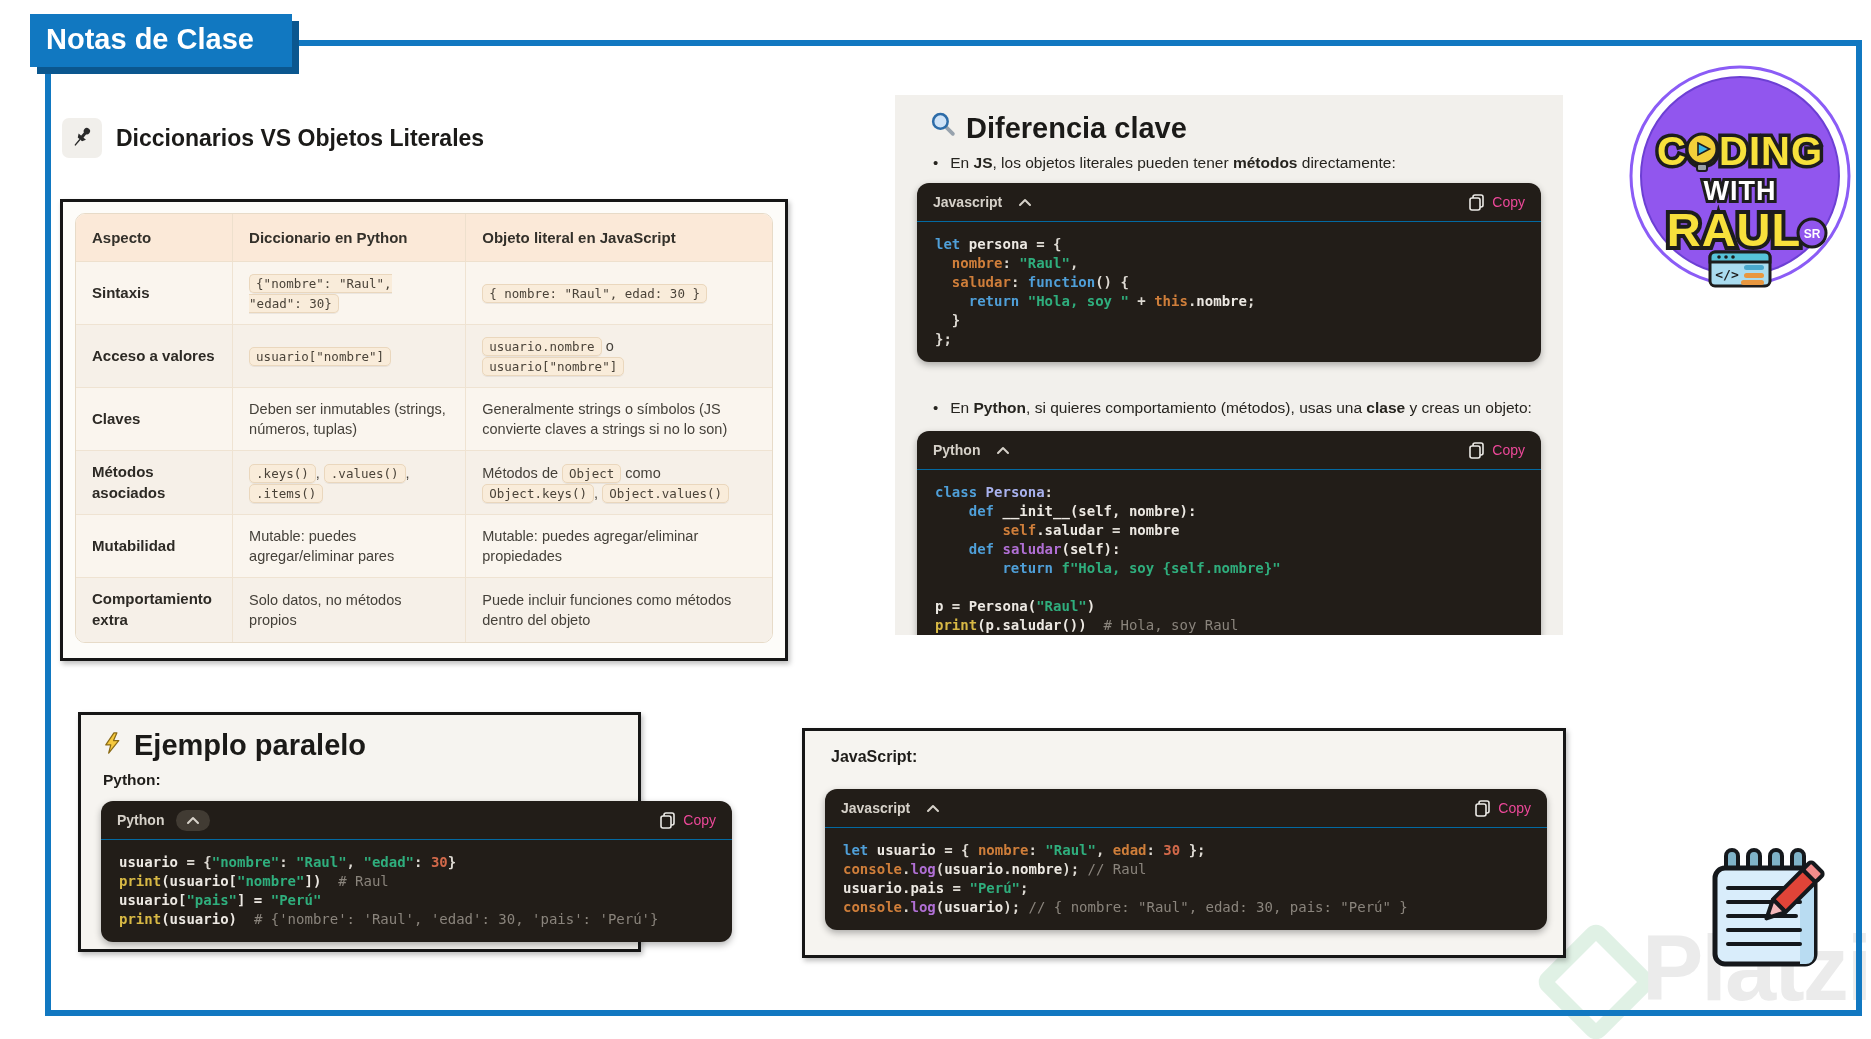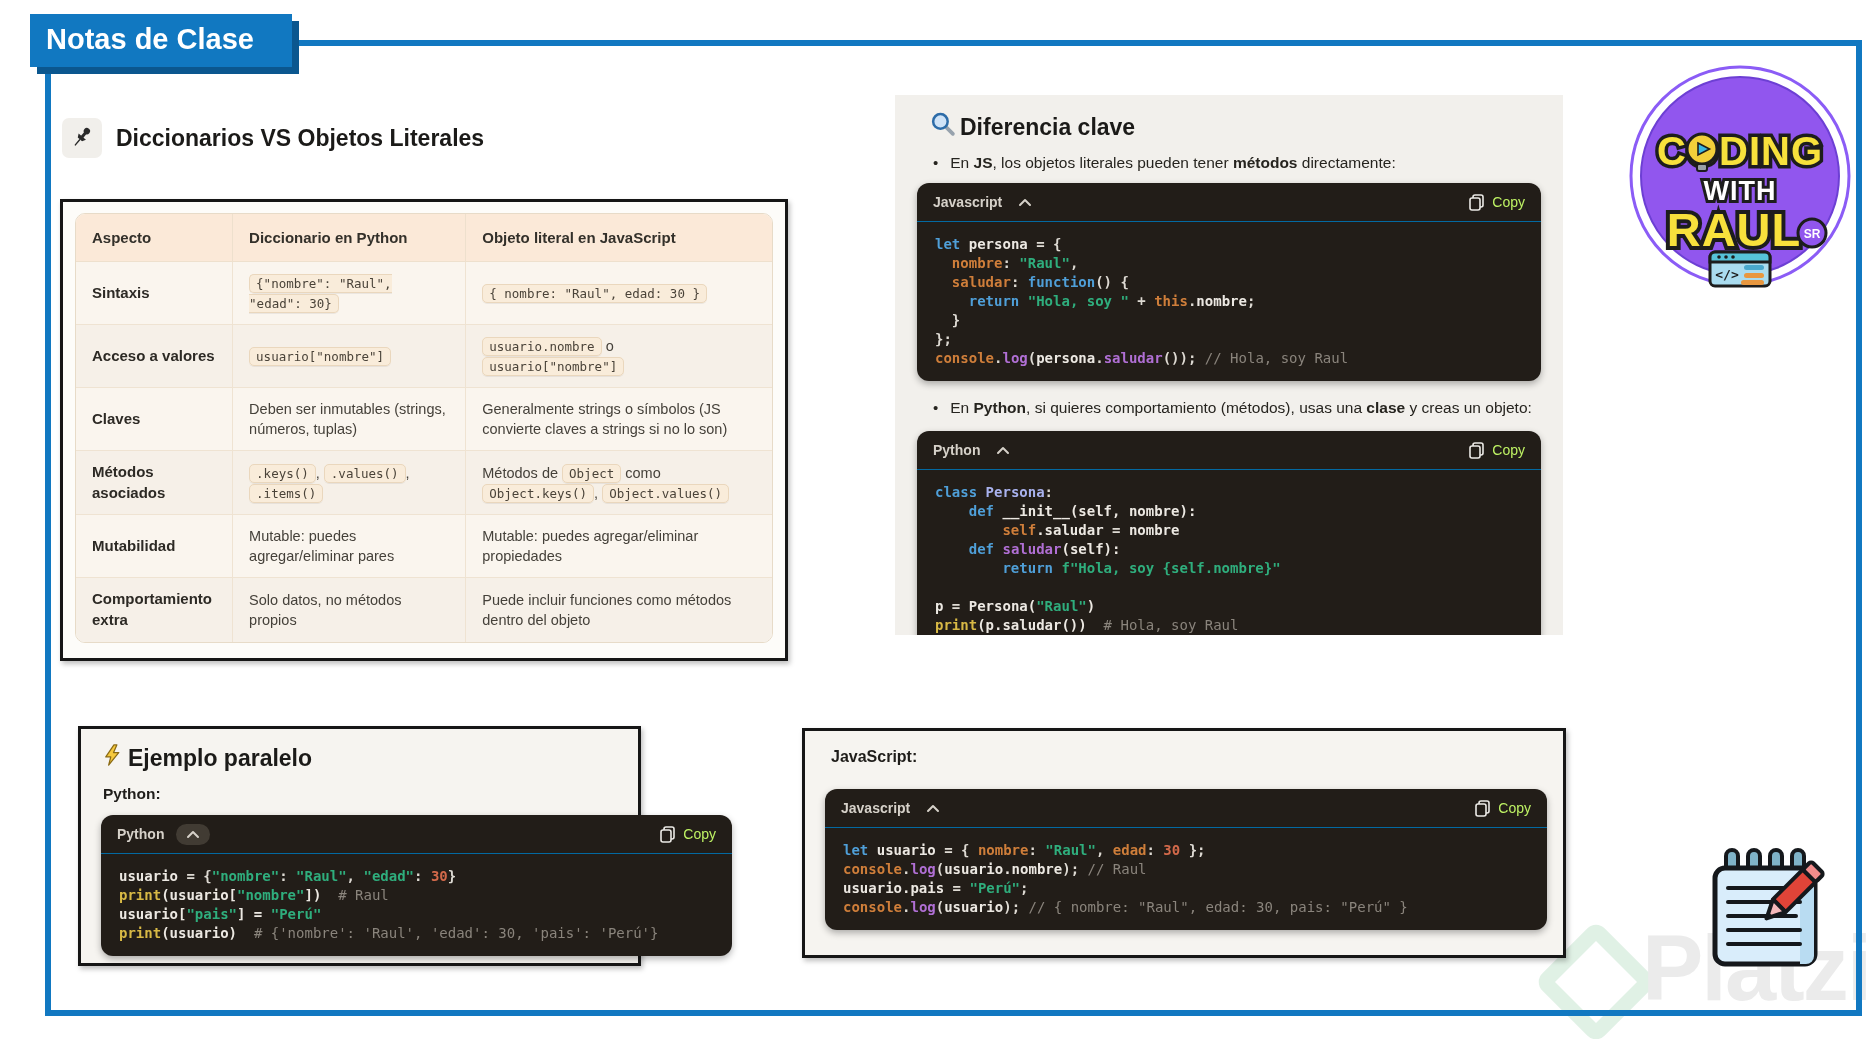--- a/index.html
+++ b/index.html
@@ -32,43 +32,43 @@
   tbody tr:last-child td{border-bottom:none;}
   tbody tr:nth-child(odd) td{background:#faf5ee;}
   tbody tr:nth-child(even) td{background:#f6f0e8;}
   td.label{font-weight:bold;color:#2d2a25;font-size:15px;}
   .chip{font-family:"DejaVu Sans Mono",monospace;font-size:12.5px;background:#f9ecda;
         border:1px solid #ead7bd;border-radius:5px;padding:1px 6px;color:#4a4339;
         box-shadow:0 1px 0 rgba(0,0,0,0.06);}
   
   .section-diff{position:absolute;left:895px;top:95px;width:668px;height:540px;background:#f2f0ec;
                 overflow:hidden;z-index:2;}
-  .section-title{position:absolute;display:flex;align-items:center;gap:4px;
-                 font-size:23px;font-weight:bold;color:#1b1a18;}
+  .section-title{position:absolute;display:flex;align-items:center;gap:10px;
+                 font-size:29px;font-weight:bold;color:#1b1a18;}
   .bullet{position:absolute;display:flex;gap:12px;font-size:15.5px;color:#26241f;line-height:1.3;}
   .bullet .dot{font-size:15px;}
   
   .code-block{position:absolute;background:#221d18;border-radius:12px;color:#e8e4dd;
               box-shadow:0 3px 7px rgba(0,0,0,0.3);}
   .code-header{display:flex;align-items:center;height:38px;padding:0 16px;
                border-bottom:1px solid #0369a1;}
   .code-lang{font-size:14px;color:#d6d1c9;font-weight:bold;}
   .chev{margin-left:16px;display:flex;align-items:center;cursor:pointer;}
   .chev-pill{background:#413b33;border-radius:15px;padding:6px 10px;margin-left:12px;}
   .copy-btn{margin-left:auto;display:flex;align-items:center;gap:8px;font-size:14px;
-            color:#bef264;cursor:pointer;}
+            color:#ec4899;cursor:pointer;}
   .code-body{padding:13px 18px;font-family:"DejaVu Sans Mono",monospace;font-size:14px;
              line-height:19px;font-weight:bold;}
   .code-line{white-space:pre;}
   .tk-kw{color:#4f9fd8;} .tk-id{color:#ece8e2;} .tk-pr{color:#cf7e3a;} .tk-st{color:#2fae7d;}
   .tk-fn{color:#b06fd4;} .tk-cl{color:#a9b2ee;} .tk-nu{color:#d2694a;} .tk-py{color:#d8b945;}
   .tk-cm{color:#8a847c;font-weight:normal;} .tk-pl{color:#dedad3;}
   
   .box-ejemplo{position:absolute;left:78px;top:712px;width:563px;height:240px;border:3px solid #161616;
-               background:#f6f4f0;box-sizing:border-box;z-index:2;box-shadow:2px 3px 5px rgba(0,0,0,0.25);margin-top:14px;}
+               background:#f6f4f0;box-sizing:border-box;z-index:2;box-shadow:2px 3px 5px rgba(0,0,0,0.25);}
   .box-js{position:absolute;left:802px;top:728px;width:764px;height:230px;border:3px solid #161616;
           background:#f6f4f0;box-sizing:border-box;z-index:2;box-shadow:2px 3px 5px rgba(0,0,0,0.25);}
   .mini-label{position:absolute;font-size:15.5px;font-weight:bold;color:#1f1d1a;}
   
   .logo{position:absolute;left:1628px;top:64px;z-index:3;}
   .notepad{position:absolute;left:1712px;top:848px;z-index:4;}
   svg{overflow:visible;}
   .watermark-text{position:absolute;left:1642px;top:916px;font-size:92px;font-weight:bold;
                   color:#ebebeb;letter-spacing:-2px;z-index:1;}
   .watermark-diamond{position:absolute;left:1552px;top:938px;width:58px;height:58px;
@@ -180,21 +180,20 @@
           <span>Copy</span>
         </span>
       </div>
       <div class="code-body">
           <div class="code-line"><span class="tk-kw">let</span><span class="tk-pl"> </span><span class="tk-id">persona</span><span class="tk-pl"> = {</span></div>
           <div class="code-line"><span class="tk-pl">  </span><span class="tk-pr">nombre</span><span class="tk-pl">: </span><span class="tk-st">"Raul"</span><span class="tk-pl">,</span></div>
           <div class="code-line"><span class="tk-pl">  </span><span class="tk-pr">saludar</span><span class="tk-pl">: </span><span class="tk-kw">function</span><span class="tk-pl">() {</span></div>
           <div class="code-line"><span class="tk-pl">    </span><span class="tk-kw">return</span><span class="tk-pl"> </span><span class="tk-st">"Hola, soy "</span><span class="tk-pl"> + </span><span class="tk-pr">this</span><span class="tk-pl">.</span><span class="tk-id">nombre</span><span class="tk-pl">;</span></div>
           <div class="code-line"><span class="tk-pl">  }</span></div>
           <div class="code-line"><span class="tk-pl">};</span></div>
-          <div class="code-line"><span class="tk-pr">console</span><span class="tk-pl">.</span><span class="tk-fn">log</span><span class="tk-pl">(</span><span class="tk-id">persona</span><span class="tk-pl">.</span><span class="tk-fn">saludar</span><span class="tk-pl">()); </span><span class="tk-cm">// Hola, soy Raul</span></div>
         </div>
     </div>
 
     <div class="bullet" style="left:38px;top:303px;width:610px;">
       <span class="dot">•</span>
       <span>En <strong>Python</strong>, si quieres comportamiento (métodos), usas una <strong>clase</strong> y creas un objeto:</span>
     </div>
 
     <div class="code-block" style="left:22px;top:336px;width:624px;height:246px;border-radius:12px 12px 0 0;">
       <div class="code-header">

